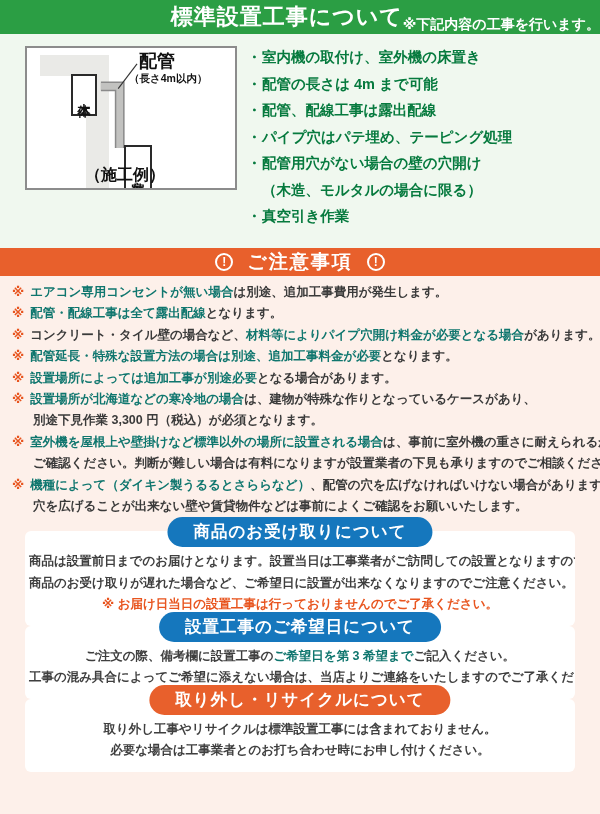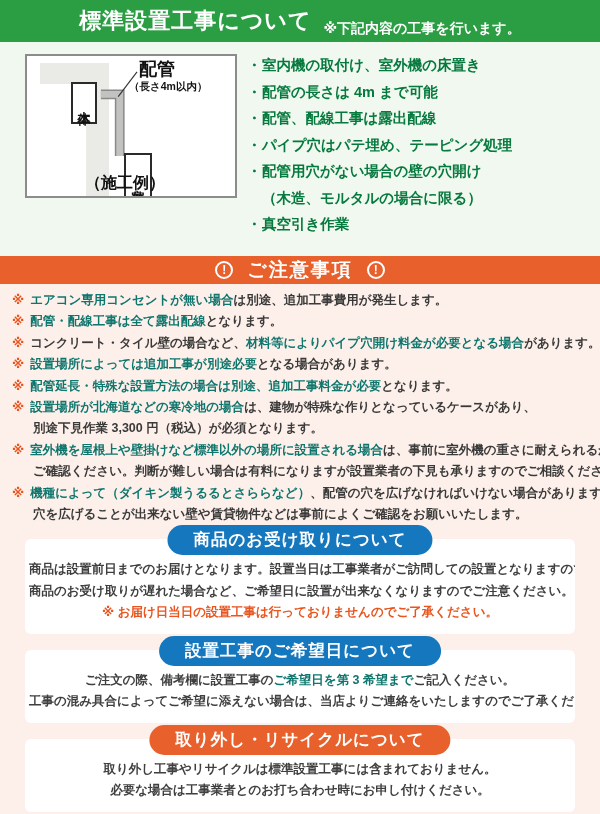--- a/index.html
+++ b/index.html
@@ -3,21 +3,21 @@
 <meta charset="utf-8">
 <style>
   html,body{margin:0;padding:0}
   body{
     width:600px;height:814px;overflow:hidden;position:relative;
     background:#fdf0ea;
     font-family:"Liberation Sans","DejaVu Sans",sans-serif;
     font-weight:bold;color:#3a3a3a;
   }
   
-  .top-header{height:42px;background:#2b9e44;display:flex;align-items:center;justify-content:center;gap:12px}
+  .top-header{height:34px;background:#2b9e44;display:flex;align-items:center;justify-content:flex-end;}
   .top-title{color:#fff;font-size:22px;letter-spacing:1px}
   .top-sub{color:#fff;font-size:14px;margin-top:15px}
   
   .top-section{height:214px;background:#f0f8ef;position:relative}
   .diagram{position:absolute;left:25px;top:12px;width:212px;height:144px;background:#fff;
            border:2px solid #8c8c8c;box-sizing:border-box;overflow:hidden}
   .wall-h{position:absolute;left:13px;top:7px;width:69px;height:21px;background:#eaeae7}
   .wall-v{position:absolute;left:59px;top:7px;width:23px;height:136px;background:#eaeae7}
   .dsvg{position:absolute;left:0;top:0;width:100%;height:100%}
   .unit{position:absolute;background:#fff;border:2px solid #2a2a2a;box-sizing:border-box;
@@ -42,21 +42,21 @@
         display:flex;align-items:center;justify-content:center;font-size:12px;color:#fff;padding-bottom:1px}
   
   .notes{padding:6px 12px 6px;background:#fdf0ea}
   .note{font-size:12.5px;line-height:21.4px;color:#3a3a3a}
   .nline{white-space:nowrap}
   .nmark{color:#e8551f;margin-right:6px}
   .em{color:#0f766e}
   .cont{padding-left:21px}
   
   .sections{padding:8px 25px 0}
-  .section{position:relative;margin-bottom:16px}
+  .section{position:relative;}
   .card{background:#fff;border-radius:6px;padding:20px 4px 10px;text-align:center;overflow:hidden}
   .pill{position:absolute;top:-14px;left:50%;transform:translateX(-50%);color:#fff;font-size:16.5px;
         padding:4px 26px;border-radius:999px;white-space:nowrap;letter-spacing:1px;z-index:2}
   .pill-blue{background:#1577bd}
   .pill-orange{background:#e8602c}
   .bline{font-size:12.5px;line-height:21.5px;white-space:nowrap;color:#3f3f3f}
   .bnote{color:#e8551f}
 </style>
 </head>
 <body>
@@ -129,25 +129,25 @@
   </div>
   <div class="note">
     <div class="nline"><span class="nmark">※</span><span></span><span class="em">配管・配線工事は全て露出配線</span><span>となります。</span></div>
     <div class="nline cont"></div>
   </div>
   <div class="note">
     <div class="nline"><span class="nmark">※</span><span>コンクリート・タイル壁の場合など、</span><span class="em">材料等によりパイプ穴開け料金が必要となる場合</span><span>があります。</span></div>
     <div class="nline cont"></div>
   </div>
   <div class="note">
-    <div class="nline"><span class="nmark">※</span><span></span><span class="em">設置場所によっては追加工事が別途必要</span><span>となる場合があります。</span></div>
+    <div class="nline"><span class="nmark">※</span><span></span><span class="em">配管延長・特殊な設置方法の場合は別途、追加工事料金が必要</span><span>となります。</span></div>
     <div class="nline cont"></div>
   </div>
   <div class="note">
-    <div class="nline"><span class="nmark">※</span><span></span><span class="em">配管延長・特殊な設置方法の場合は別途、追加工事料金が必要</span><span>となります。</span></div>
+    <div class="nline"><span class="nmark">※</span><span></span><span class="em">設置場所によっては追加工事が別途必要</span><span>となる場合があります。</span></div>
     <div class="nline cont"></div>
   </div>
   <div class="note">
     <div class="nline"><span class="nmark">※</span><span></span><span class="em">設置場所が北海道などの寒冷地の場合</span><span>は、建物が特殊な作りとなっているケースがあり、</span></div>
     <div class="nline cont">別途下見作業 3,300 円（税込）が必須となります。</div>
   </div>
   <div class="note">
     <div class="nline"><span class="nmark">※</span><span></span><span class="em">室外機を屋根上や壁掛けなど標準以外の場所に設置される場合</span><span>は、事前に室外機の重さに耐えられるか</span></div>
     <div class="nline cont">ご確認ください。判断が難しい場合は有料になりますが設置業者の下見も承りますのでご相談ください。</div>
   </div>

